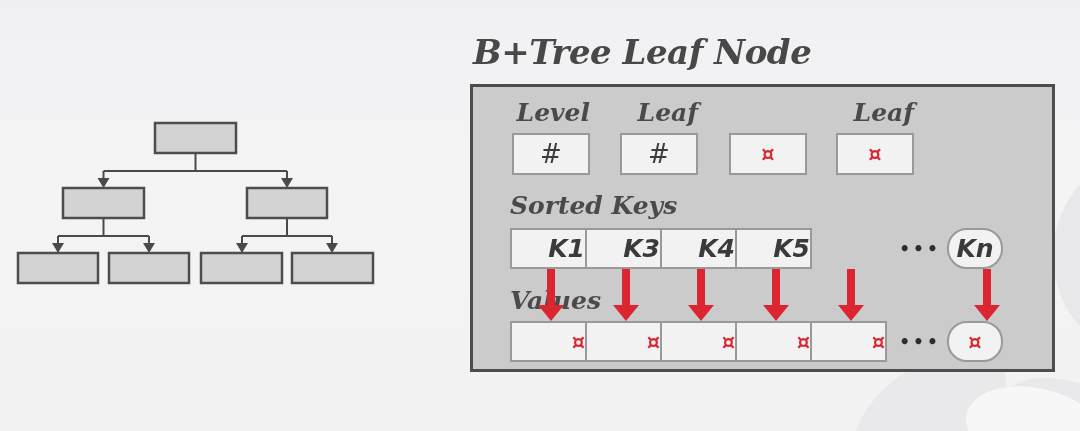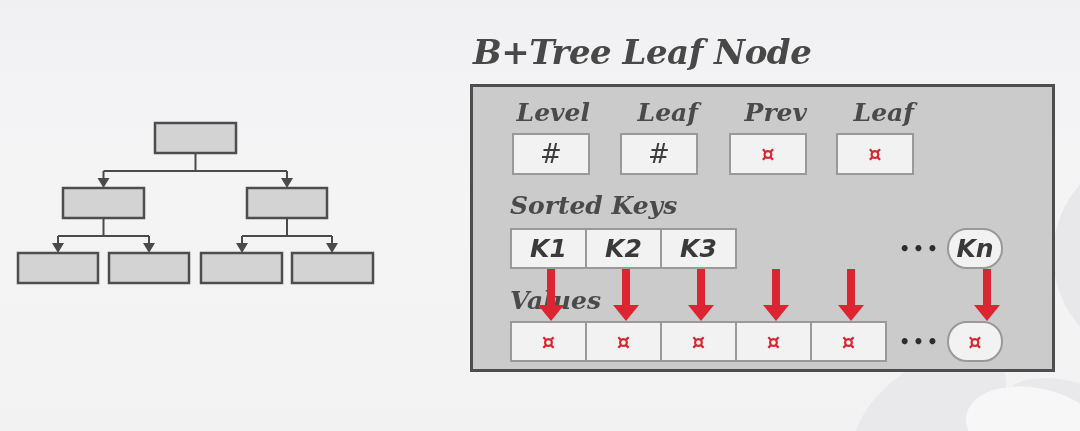--- a/index.html
+++ b/index.html
@@ -57,21 +57,21 @@
   }
   .hbox{top:46px;width:78px;height:42px;}
   .hash{font-family:"DejaVu Sans",sans-serif;font-size:26px;color:#3c3c3c;}
   .cur{font-family:"DejaVu Sans",sans-serif;font-weight:bold;font-size:21px;color:var(--red);}
   .row{position:absolute;left:37px;display:flex;z-index:2;}
   .keys-row{top:141px;}
   .vals-row{top:234px;}
   .rcell{
     position:relative;box-sizing:border-box;width:77px;height:41px;
     background:var(--cell-fill);border:2px solid var(--cell-border);
-    display:flex;align-items:center;justify-content:center;
+    display:flex;align-items:center;justify-content:flex-end;
   }
   .rcell + .rcell{margin-left:-2px;}
   .keytext{
     font-family:"DejaVu Sans",sans-serif;font-weight:bold;font-style:italic;
     font-size:25px;color:#3a3a3a;
   }
   .knbox{position:absolute;left:474px;width:56px;height:41px;border-radius:20px;}
   .kn-key{top:141px;}
   .kn-val{top:234px;}
   .dots{
@@ -132,21 +132,20 @@
       <rect x="292" y="153" width="81" height="30"></rect>
     </g>
   </svg>
 
   <div class="title">B+Tree Leaf Node</div>
 
   <div class="panel">
 
     <div class="flabel" style="left:39px">Level</div>
     <div class="flabel" style="left:147px">Leaf</div>
-    <div class="flabel" style="left:256px">Prev</div>
     <div class="flabel" style="left:363px">Leaf</div>
 
     <div class="cell hbox" style="left:39px">
         <span class="hash">#</span>
       </div>
     <div class="cell hbox" style="left:147px">
         <span class="hash">#</span>
       </div>
     <div class="cell hbox" style="left:256px">
         <span class="cur">¤</span>
@@ -154,24 +153,27 @@
     <div class="cell hbox" style="left:363px">
         <span class="cur">¤</span>
       </div>
 
     <div class="seclabel sorted-keys-label">Sorted Keys</div>
     <div class="row keys-row">
       <div class="rcell">
           <span class="keytext">K1</span>
         </div>
       <div class="rcell">
-          <span class="keytext">K2</span>
-        </div>
-      <div class="rcell">
           <span class="keytext">K3</span>
+        </div>
+      <div class="rcell">
+          <span class="keytext">K4</span>
+        </div>
+      <div class="rcell">
+          <span class="keytext">K5</span>
         </div>
     </div>
     <div class="dots keys-dots">•••</div>
     <div class="cell knbox kn-key">
         <span class="keytext">Kn</span>
       </div>
 
     <div class="arrow" style="left:65px"></div>
     <div class="arrow" style="left:140px"></div>
     <div class="arrow" style="left:215px"></div>

